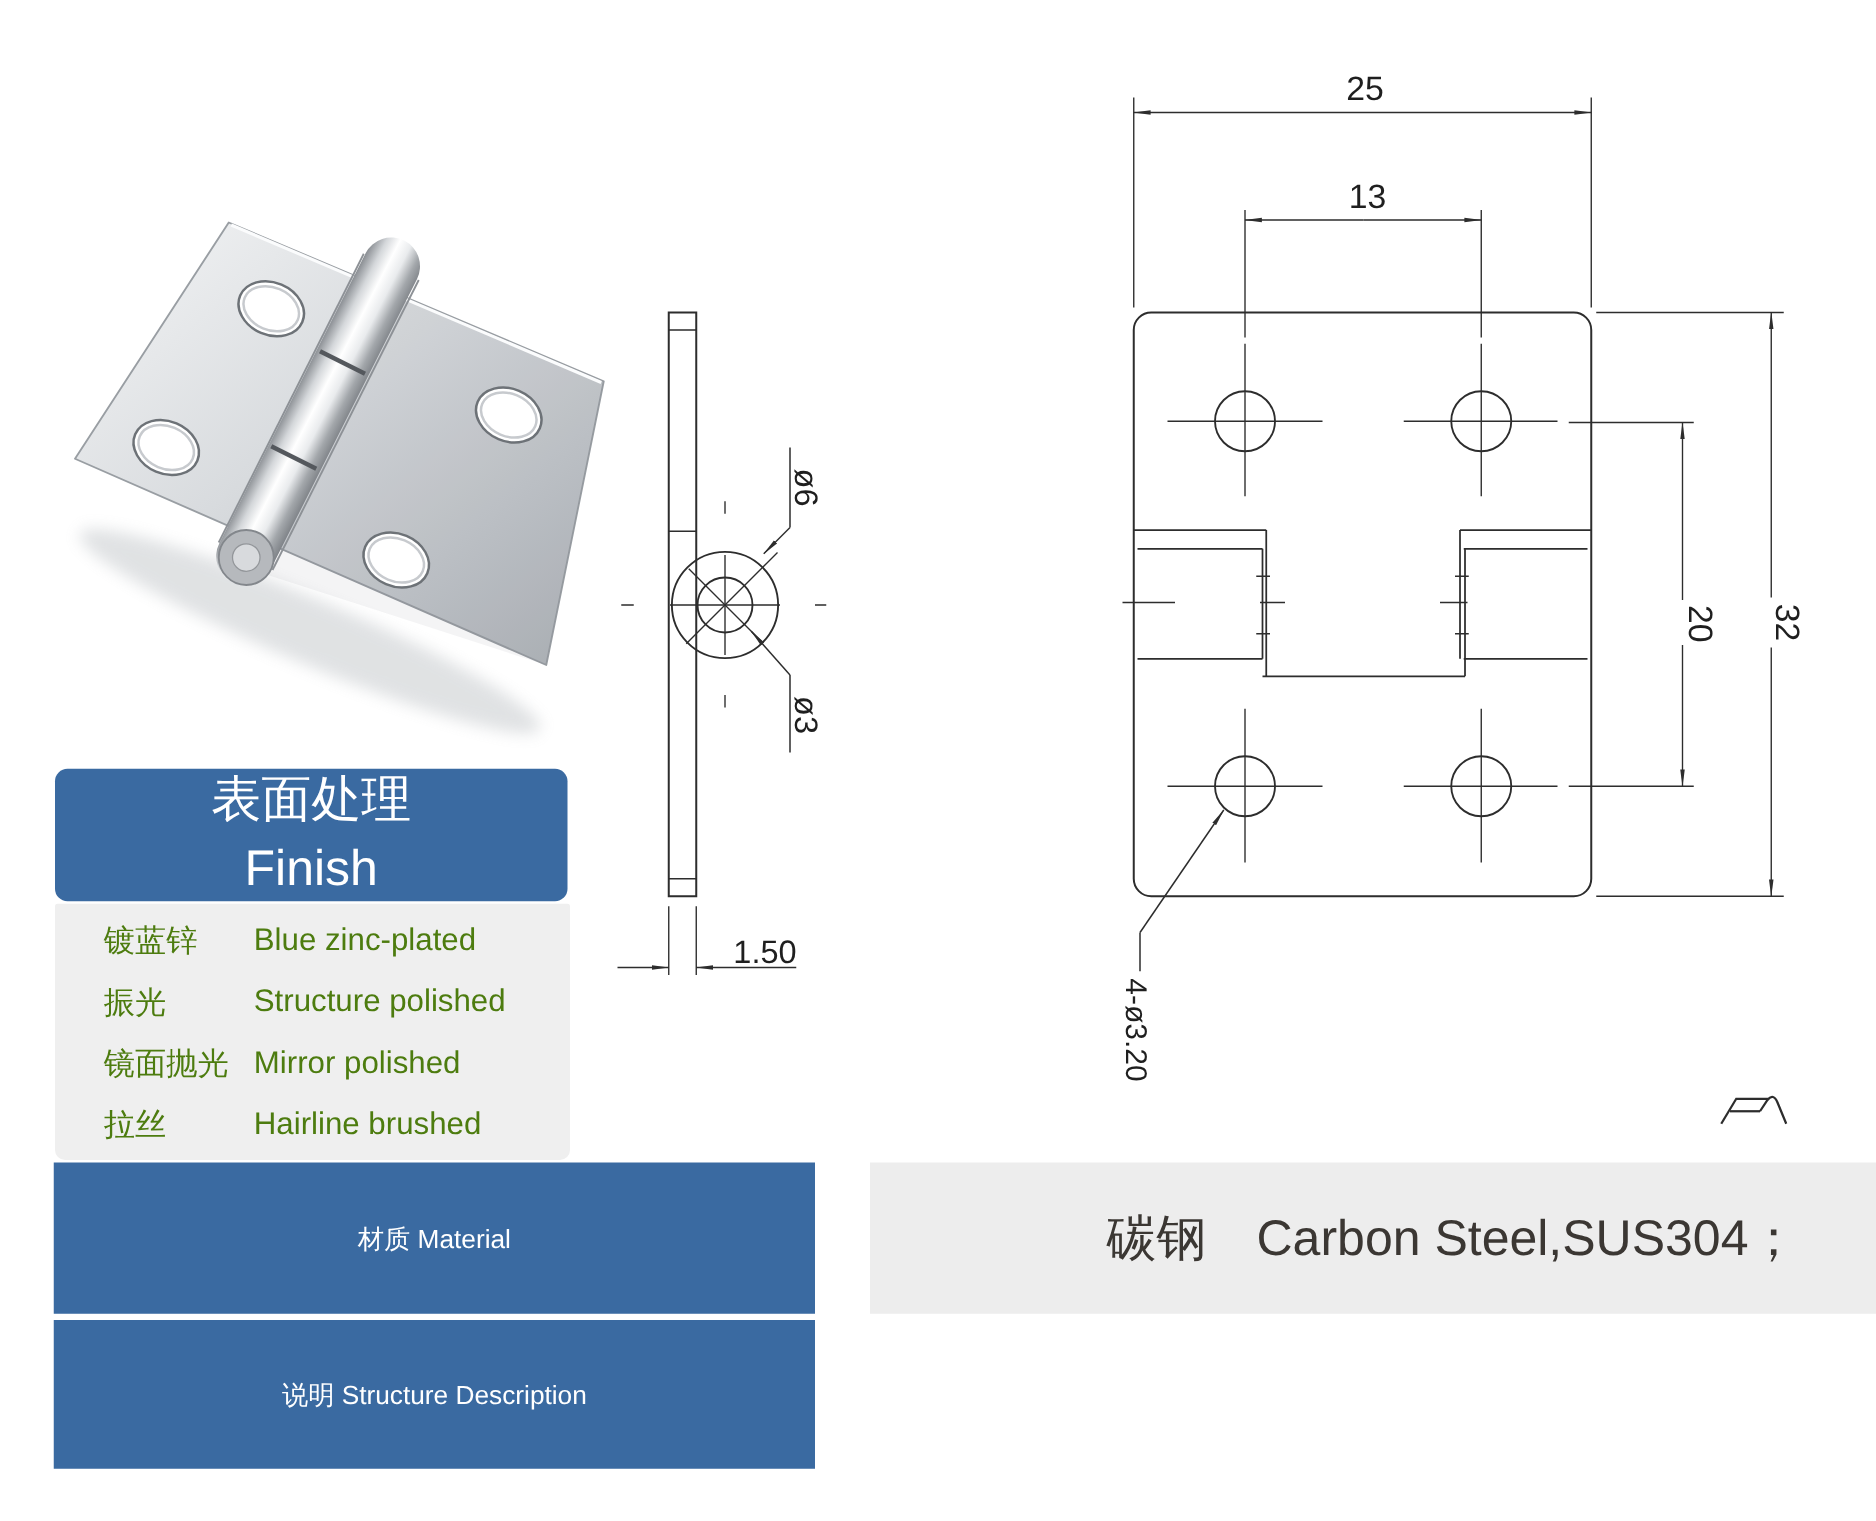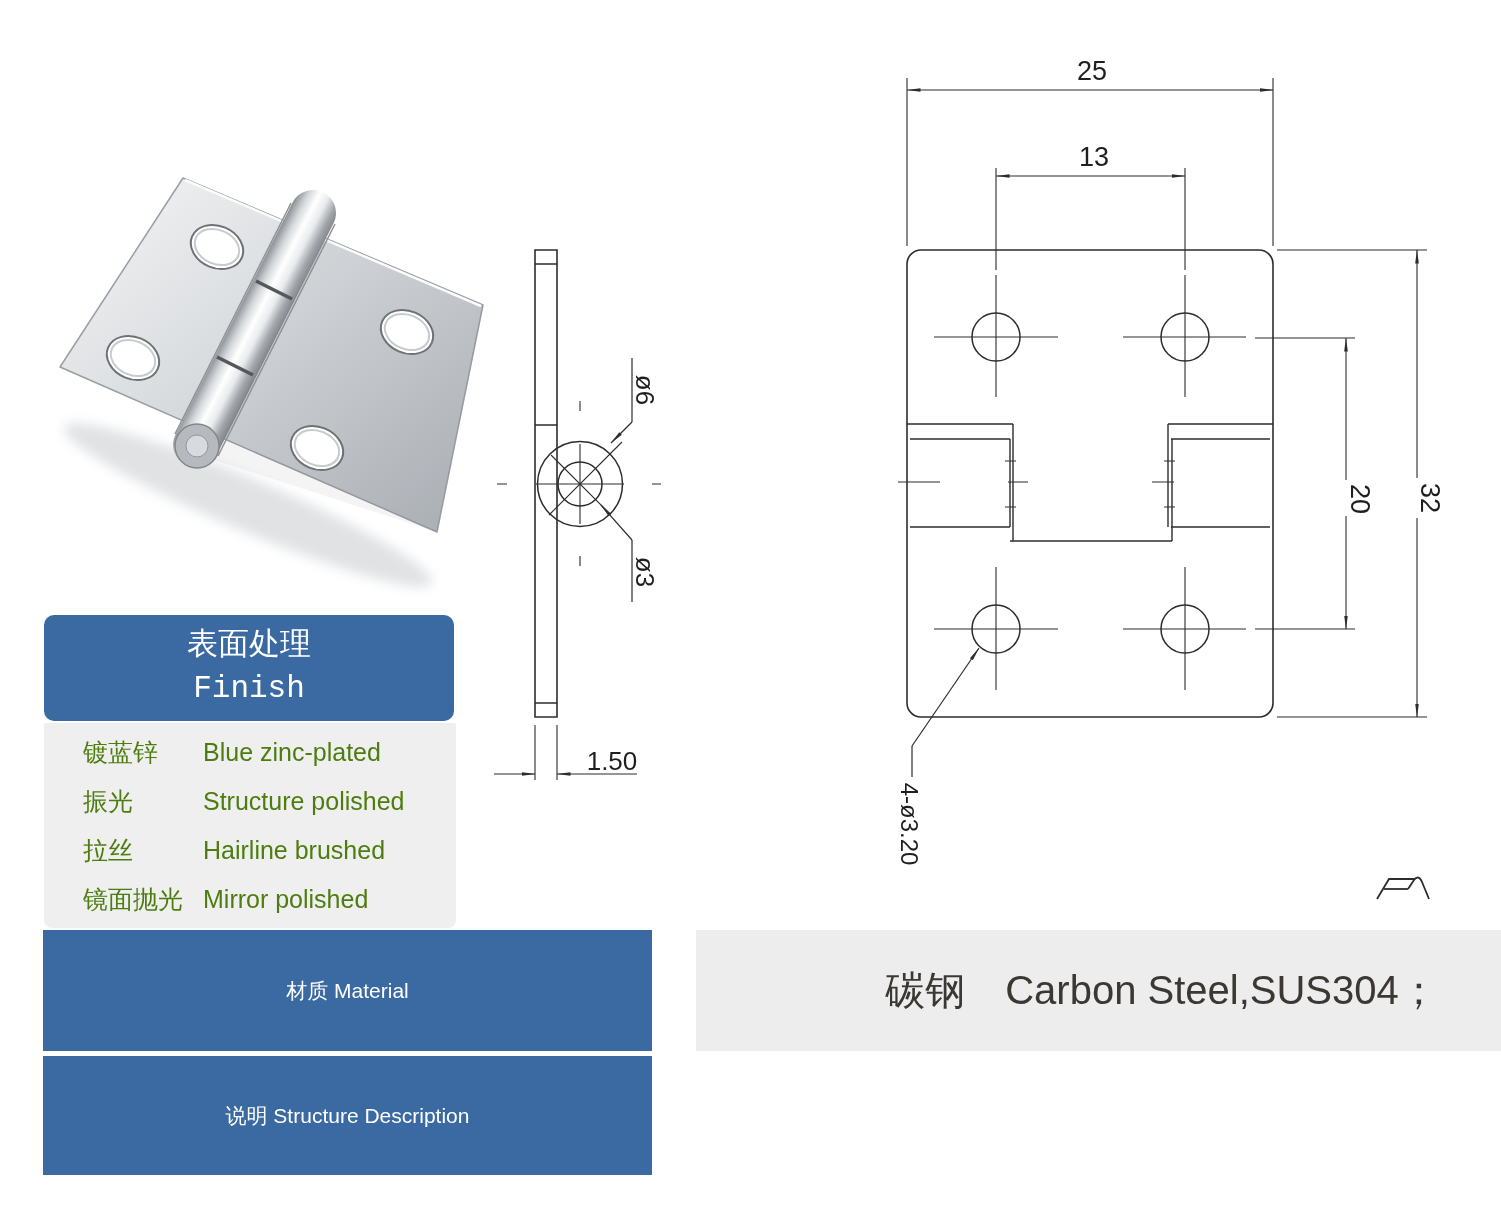--- a/index.html
+++ b/index.html
@@ -7,21 +7,21 @@
     position:relative;width:1501px;height:1217px;background:#ffffff;overflow:hidden;
     font-family:"Liberation Sans","DejaVu Sans",sans-serif;
   }
   .art{position:absolute;left:0;top:0;}
   .dimtext{font-family:"Liberation Sans","DejaVu Sans",sans-serif;fill:#1f1f1f;}
   
   .finish-header{
     position:absolute;left:44px;top:615px;width:410px;height:106px;
     background:#3a6aa1;border-radius:10px;color:#ffffff;
     display:flex;flex-direction:column;align-items:center;justify-content:center;
-    font-size:31px;line-height:1.38;font-family:Liberation Mono, monospace;
+    font-size:40px;line-height:1.38;
   }
   .finish-body{
     position:absolute;left:44px;top:723px;width:412px;height:205px;
     background:#efefef;border-radius:2px 2px 8px 8px;
     display:flex;flex-direction:column;justify-content:center;
   }
   .finish-row{position:relative;height:49px;display:flex;align-items:center;color:#4d7c0f;font-size:25px;}
   .finish-row .cn{position:absolute;left:39px;white-space:nowrap;}
   .finish-row .en{position:absolute;left:159px;white-space:nowrap;}
   
@@ -189,26 +189,26 @@
   <div class="finish-body">
     <div class="finish-row">
       <span class="cn">镀蓝锌</span>
       <span class="en">Blue zinc-plated</span>
     </div>
     <div class="finish-row">
       <span class="cn">振光</span>
       <span class="en">Structure polished</span>
     </div>
     <div class="finish-row">
+      <span class="cn">镜面抛光</span>
+      <span class="en">Mirror polished</span>
+    </div>
+    <div class="finish-row">
       <span class="cn">拉丝</span>
       <span class="en">Hairline brushed</span>
-    </div>
-    <div class="finish-row">
-      <span class="cn">镜面抛光</span>
-      <span class="en">Mirror polished</span>
     </div>
   </div>
 
   <div class="spec-label r1">材质 Material</div>
   <div class="spec-value r1">碳钢　Carbon Steel,SUS304；</div>
   <div class="spec-label r2">说明 Structure Description</div>
 
 </div>
 
 </body></html>

